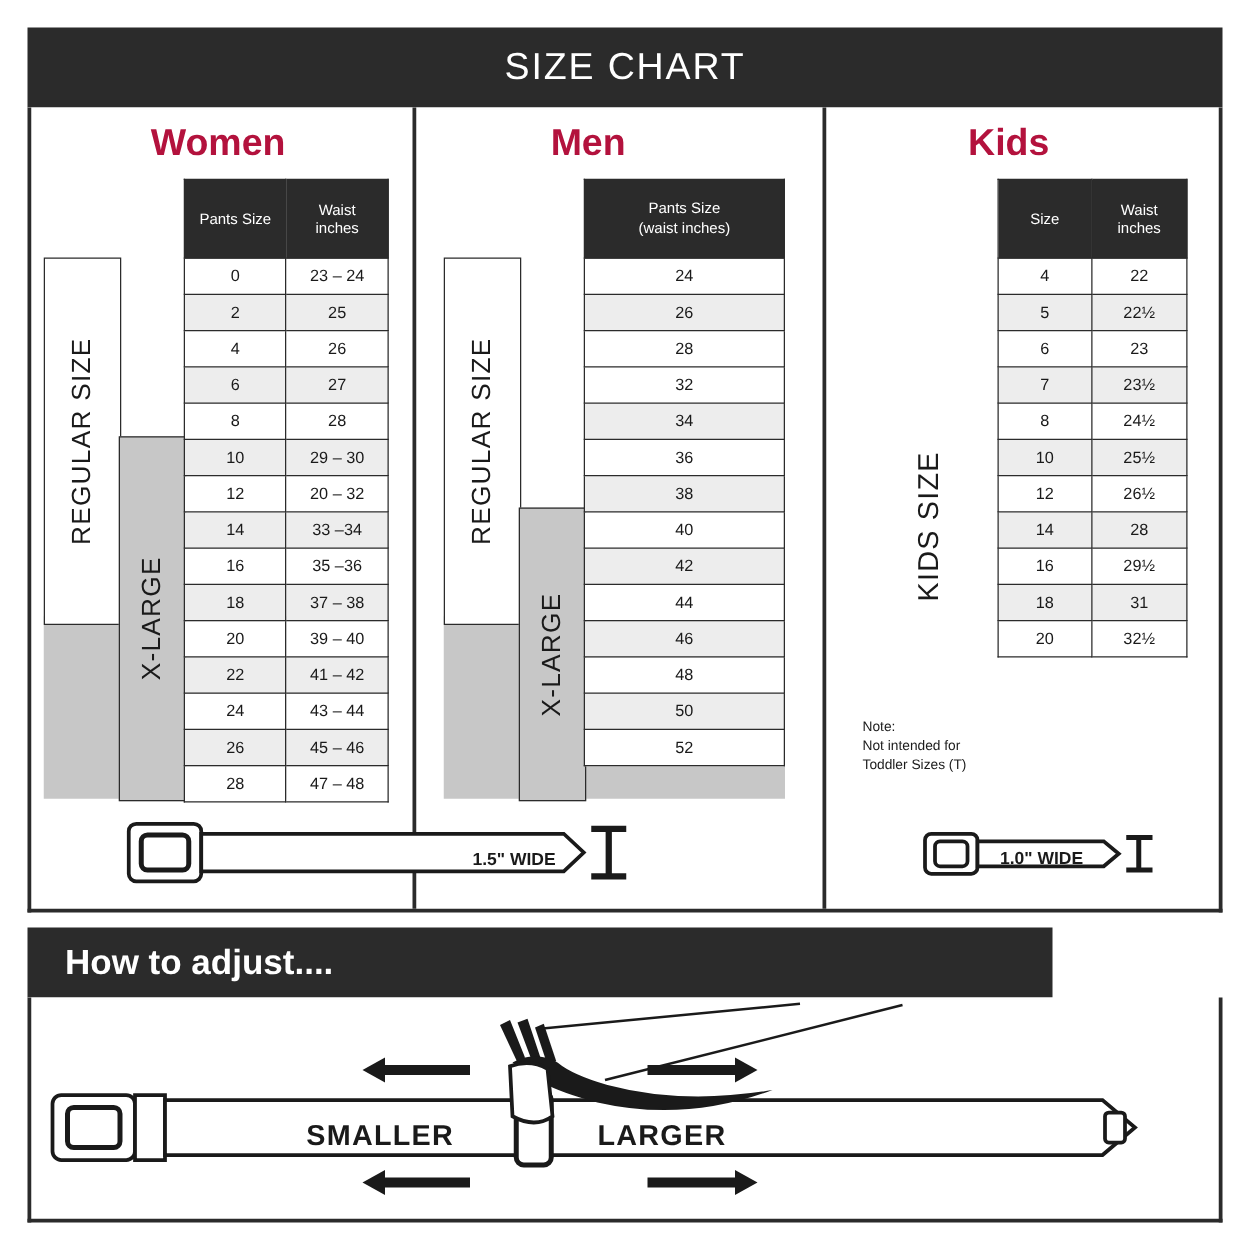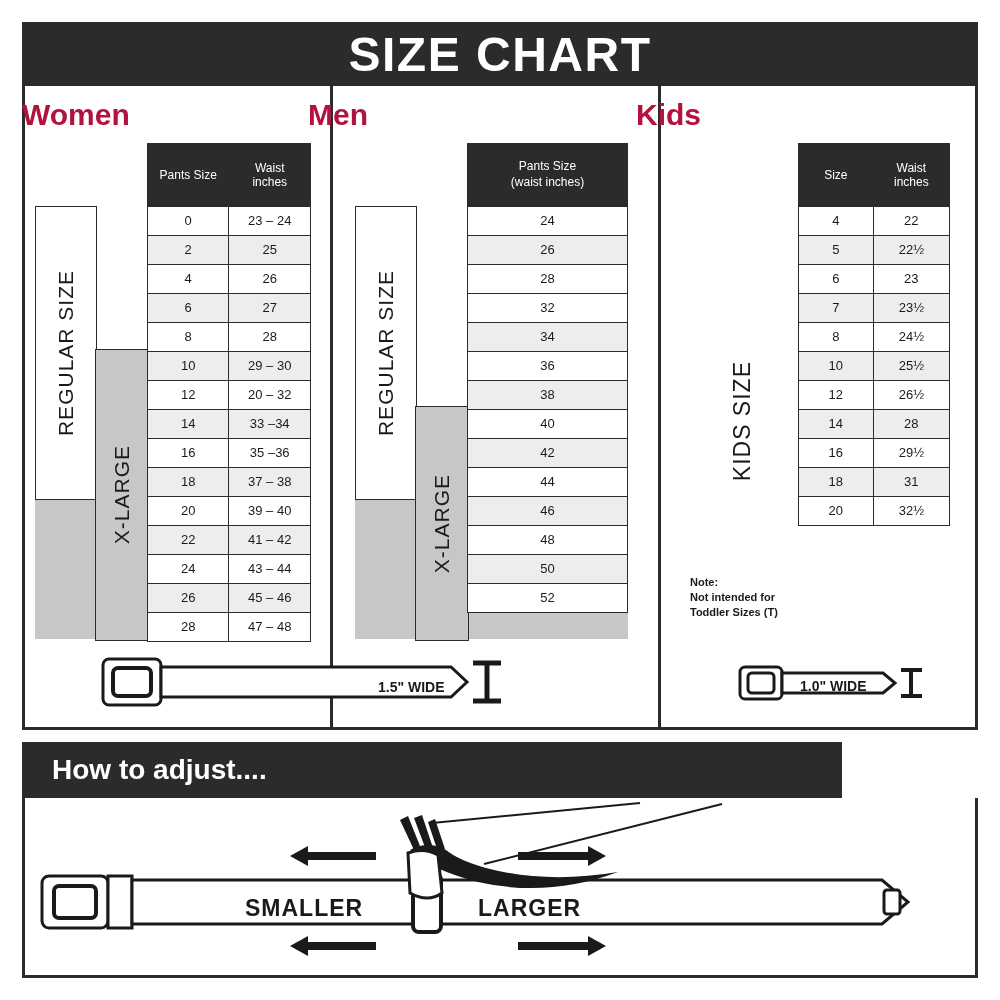--- a/index.html
+++ b/index.html
@@ -27,22 +27,22 @@
     position: absolute;
     left: 22px; top: 22px;
     width: 956px; height: 64px;
     background: #2b2b2b;
     display: flex;
     align-items: center;
     justify-content: center;
   }
   .title-bar .title {
     color: #ffffff;
-    font-size: 48px;
-    font-weight: bold;
+    font-size: 30px;
+    font-weight: normal;
     letter-spacing: 1.5px;
   }
 
   
   .main-panel {
     position: absolute;
     left: 22px; top: 86px;
     width: 956px; height: 644px;
     border: 3px solid #2b2b2b;
     border-top: none;
@@ -55,21 +55,21 @@
     width: 3px;
     height: 100%;
     background: #2b2b2b;
   }
 
   .section-heading {
     position: absolute;
     font-size: 30px;
     font-weight: bold;
     color: #b3123d;
-    text-align: left;
+    text-align: center;
   }
 
   
   .sizetable {
     position: absolute;
     border-collapse: collapse;
     font-size: 13px;
   }
   .sizetable th, .sizetable td {
     border: 1px solid #2b2b2b;
@@ -108,21 +108,21 @@
   .vlabel.grey { background: #c7c7c7; }
   .greyband {
     position: absolute;
     background: #c7c7c7;
     border: 1px solid #2b2b2b;
   }
 
   .note {
     position: absolute;
     font-size: 11px;
-    font-weight: bold;
+    font-weight: normal;
     line-height: 15px;
   }
 
   
   .belt-wrap { position: absolute; }
   .belt-label {
     position: absolute;
     font-size: 14px;
     font-weight: bold;
   }

